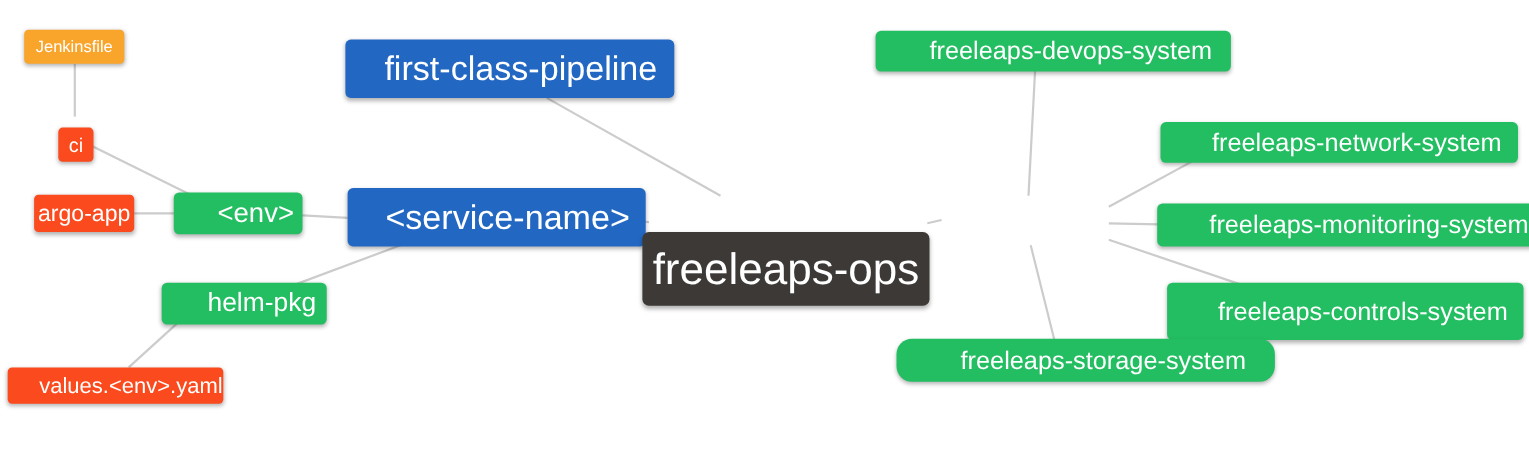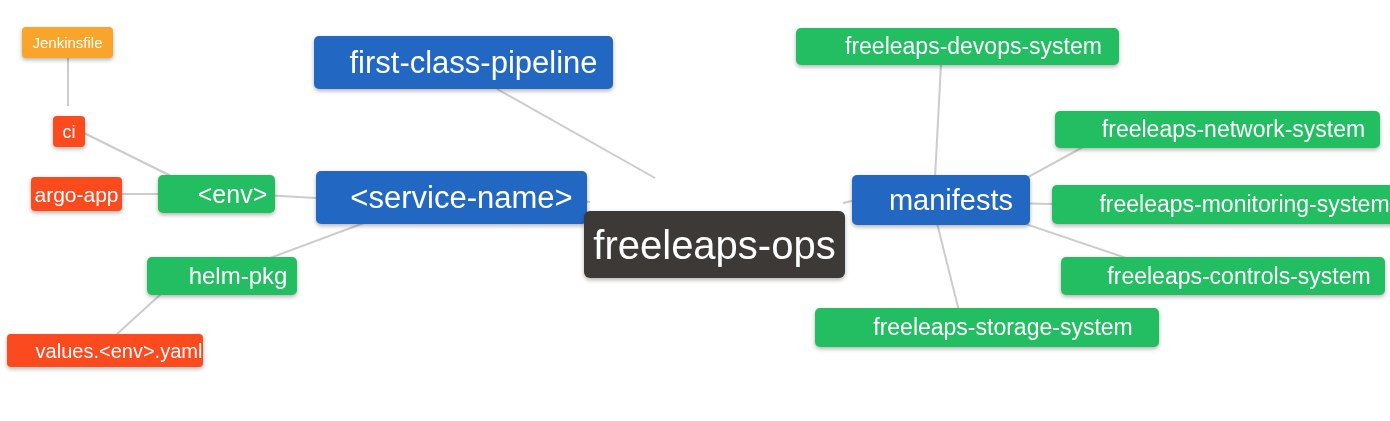--- a/index.html
+++ b/index.html
@@ -50,22 +50,22 @@
   .n-values      { left: 7px;   top: 334px; width: 168px; height: 33px; font-size: 20px; border-radius: 4px; padding-left: 28px; }
   .n-fcp         { left: 314px; top: 36px;  width: 279px; height: 53px; font-size: 31px; }
   .n-svc         { left: 316px; top: 171px; width: 251px; height: 53px; font-size: 31px; }
   
   .n-ops         { left: 584px; top: 171px; width: 261px; height: 67px; font-size: 40px; border-radius: 6px; margin-top: 40px; }
   
   .n-manifests   { left: 852px;  top: 175px; width: 158px; height: 50px; font-size: 29px; }
   .n-devops      { left: 796px;  top: 28px;  width: 291px; height: 37px; font-size: 23px; }
   .n-network     { left: 1055px; top: 111px; width: 293px; height: 37px; font-size: 23px; }
   .n-monitoring  { left: 1052px; top: 185px; width: 321px; height: 39px; font-size: 23px; }
-  .n-controls    { left: 1061px; top: 257px; width: 292px; height: 38px; font-size: 23px; }
-  .n-storage     { left: 815px;  top: 308px; width: 312px; height: 39px; font-size: 23px; }
+  .n-controls    { left: 1061px; top: 257px; width: 292px; height: 52px; font-size: 23px; }
+  .n-storage     { left: 815px;  top: 308px; width: 312px; height: 39px; font-size: 23px; border-radius: 14px; }
 </style>
 </head>
 <body>
 
 <div class="canvas">
 
   <svg class="edges" viewBox="0 0 1390 421" xmlns="http://www.w3.org/2000/svg">
     <line x1="68" y1="58" x2="68" y2="106"></line>
     <line x1="84" y1="133" x2="175" y2="178"></line>
     <line x1="122" y1="194" x2="158" y2="194"></line>
@@ -86,20 +86,19 @@
   <div class="node bg-red n-ci">ci</div>
   <div class="node bg-red n-argo">argo-app</div>
   <div class="node bg-green n-env">&lt;env&gt;</div>
   <div class="node bg-green n-helm">helm-pkg</div>
   <div class="node bg-red n-values">values.&lt;env&gt;.yaml</div>
   <div class="node bg-blue n-fcp">first-class-pipeline</div>
   <div class="node bg-blue n-svc">&lt;service-name&gt;</div>
 
   <div class="node bg-dark n-ops">freeleaps-ops</div>
 
-  <div class="node bg-blue n-manifests">manifests</div>
   <div class="node bg-green n-devops">freeleaps-devops-system</div>
   <div class="node bg-green n-network">freeleaps-network-system</div>
   <div class="node bg-green n-monitoring">freeleaps-monitoring-system</div>
   <div class="node bg-green n-controls">freeleaps-controls-system</div>
   <div class="node bg-green n-storage">freeleaps-storage-system</div>
 
 </div>
 
 </body></html>

